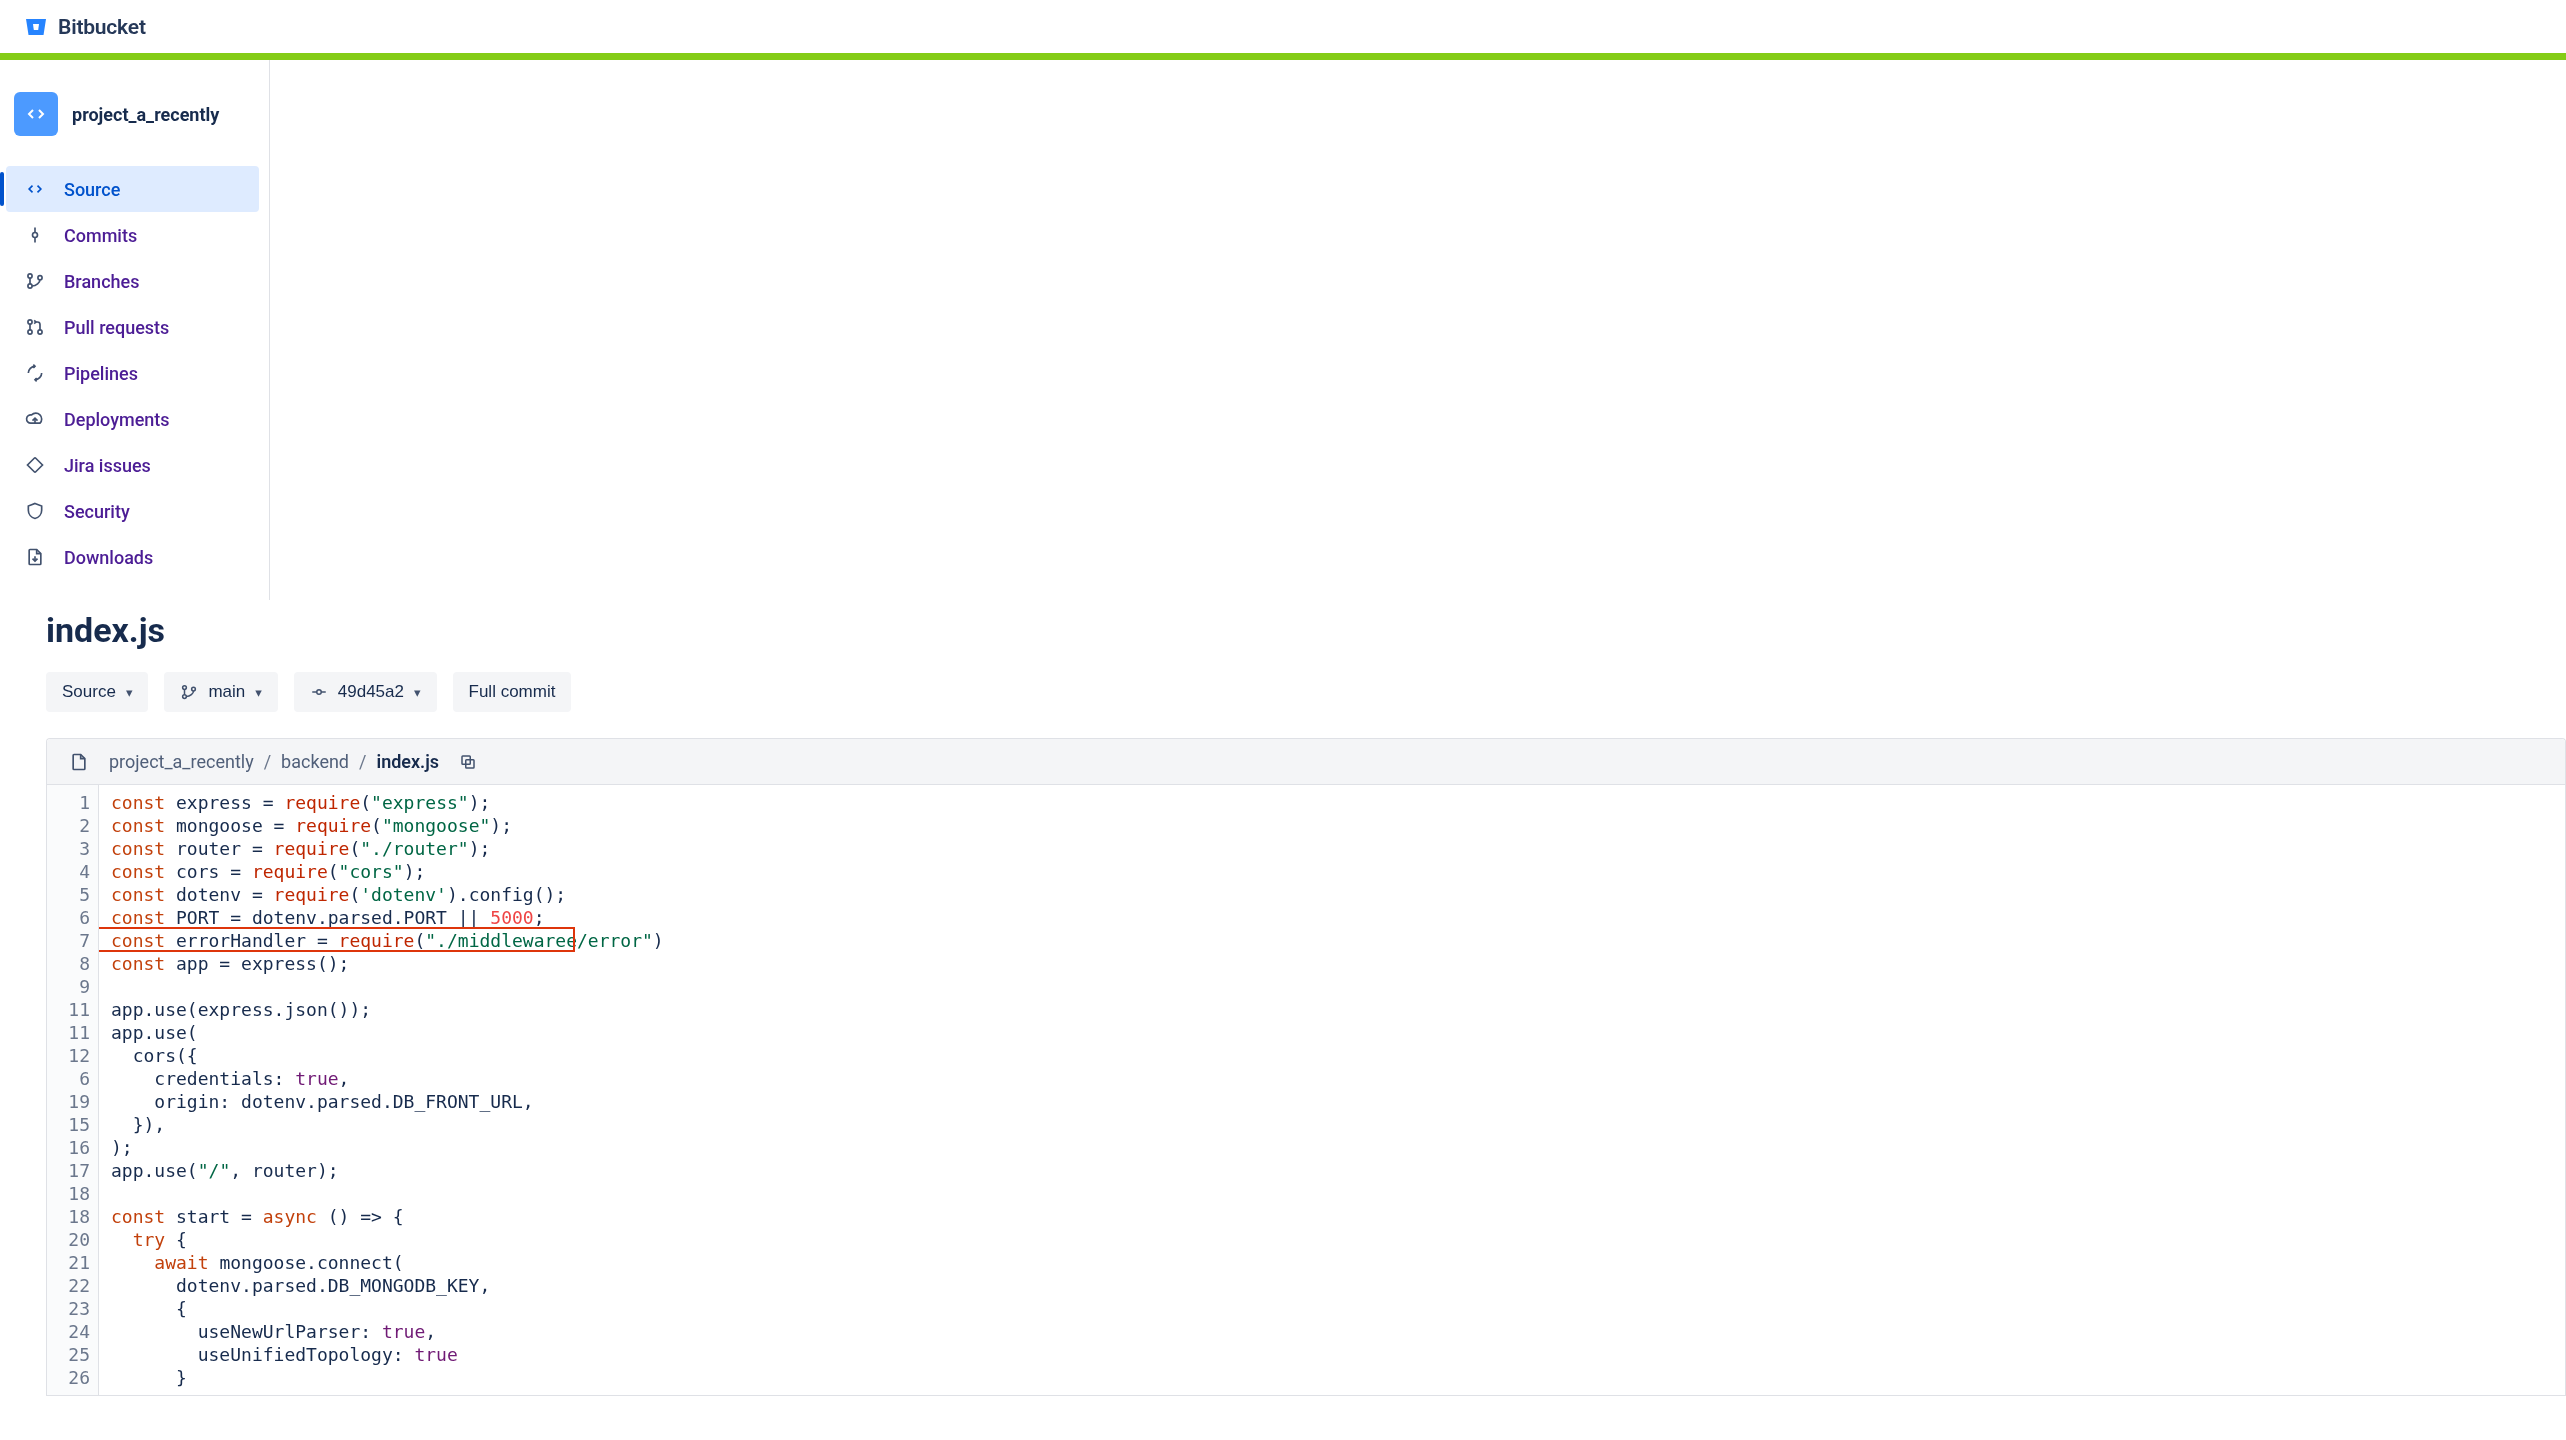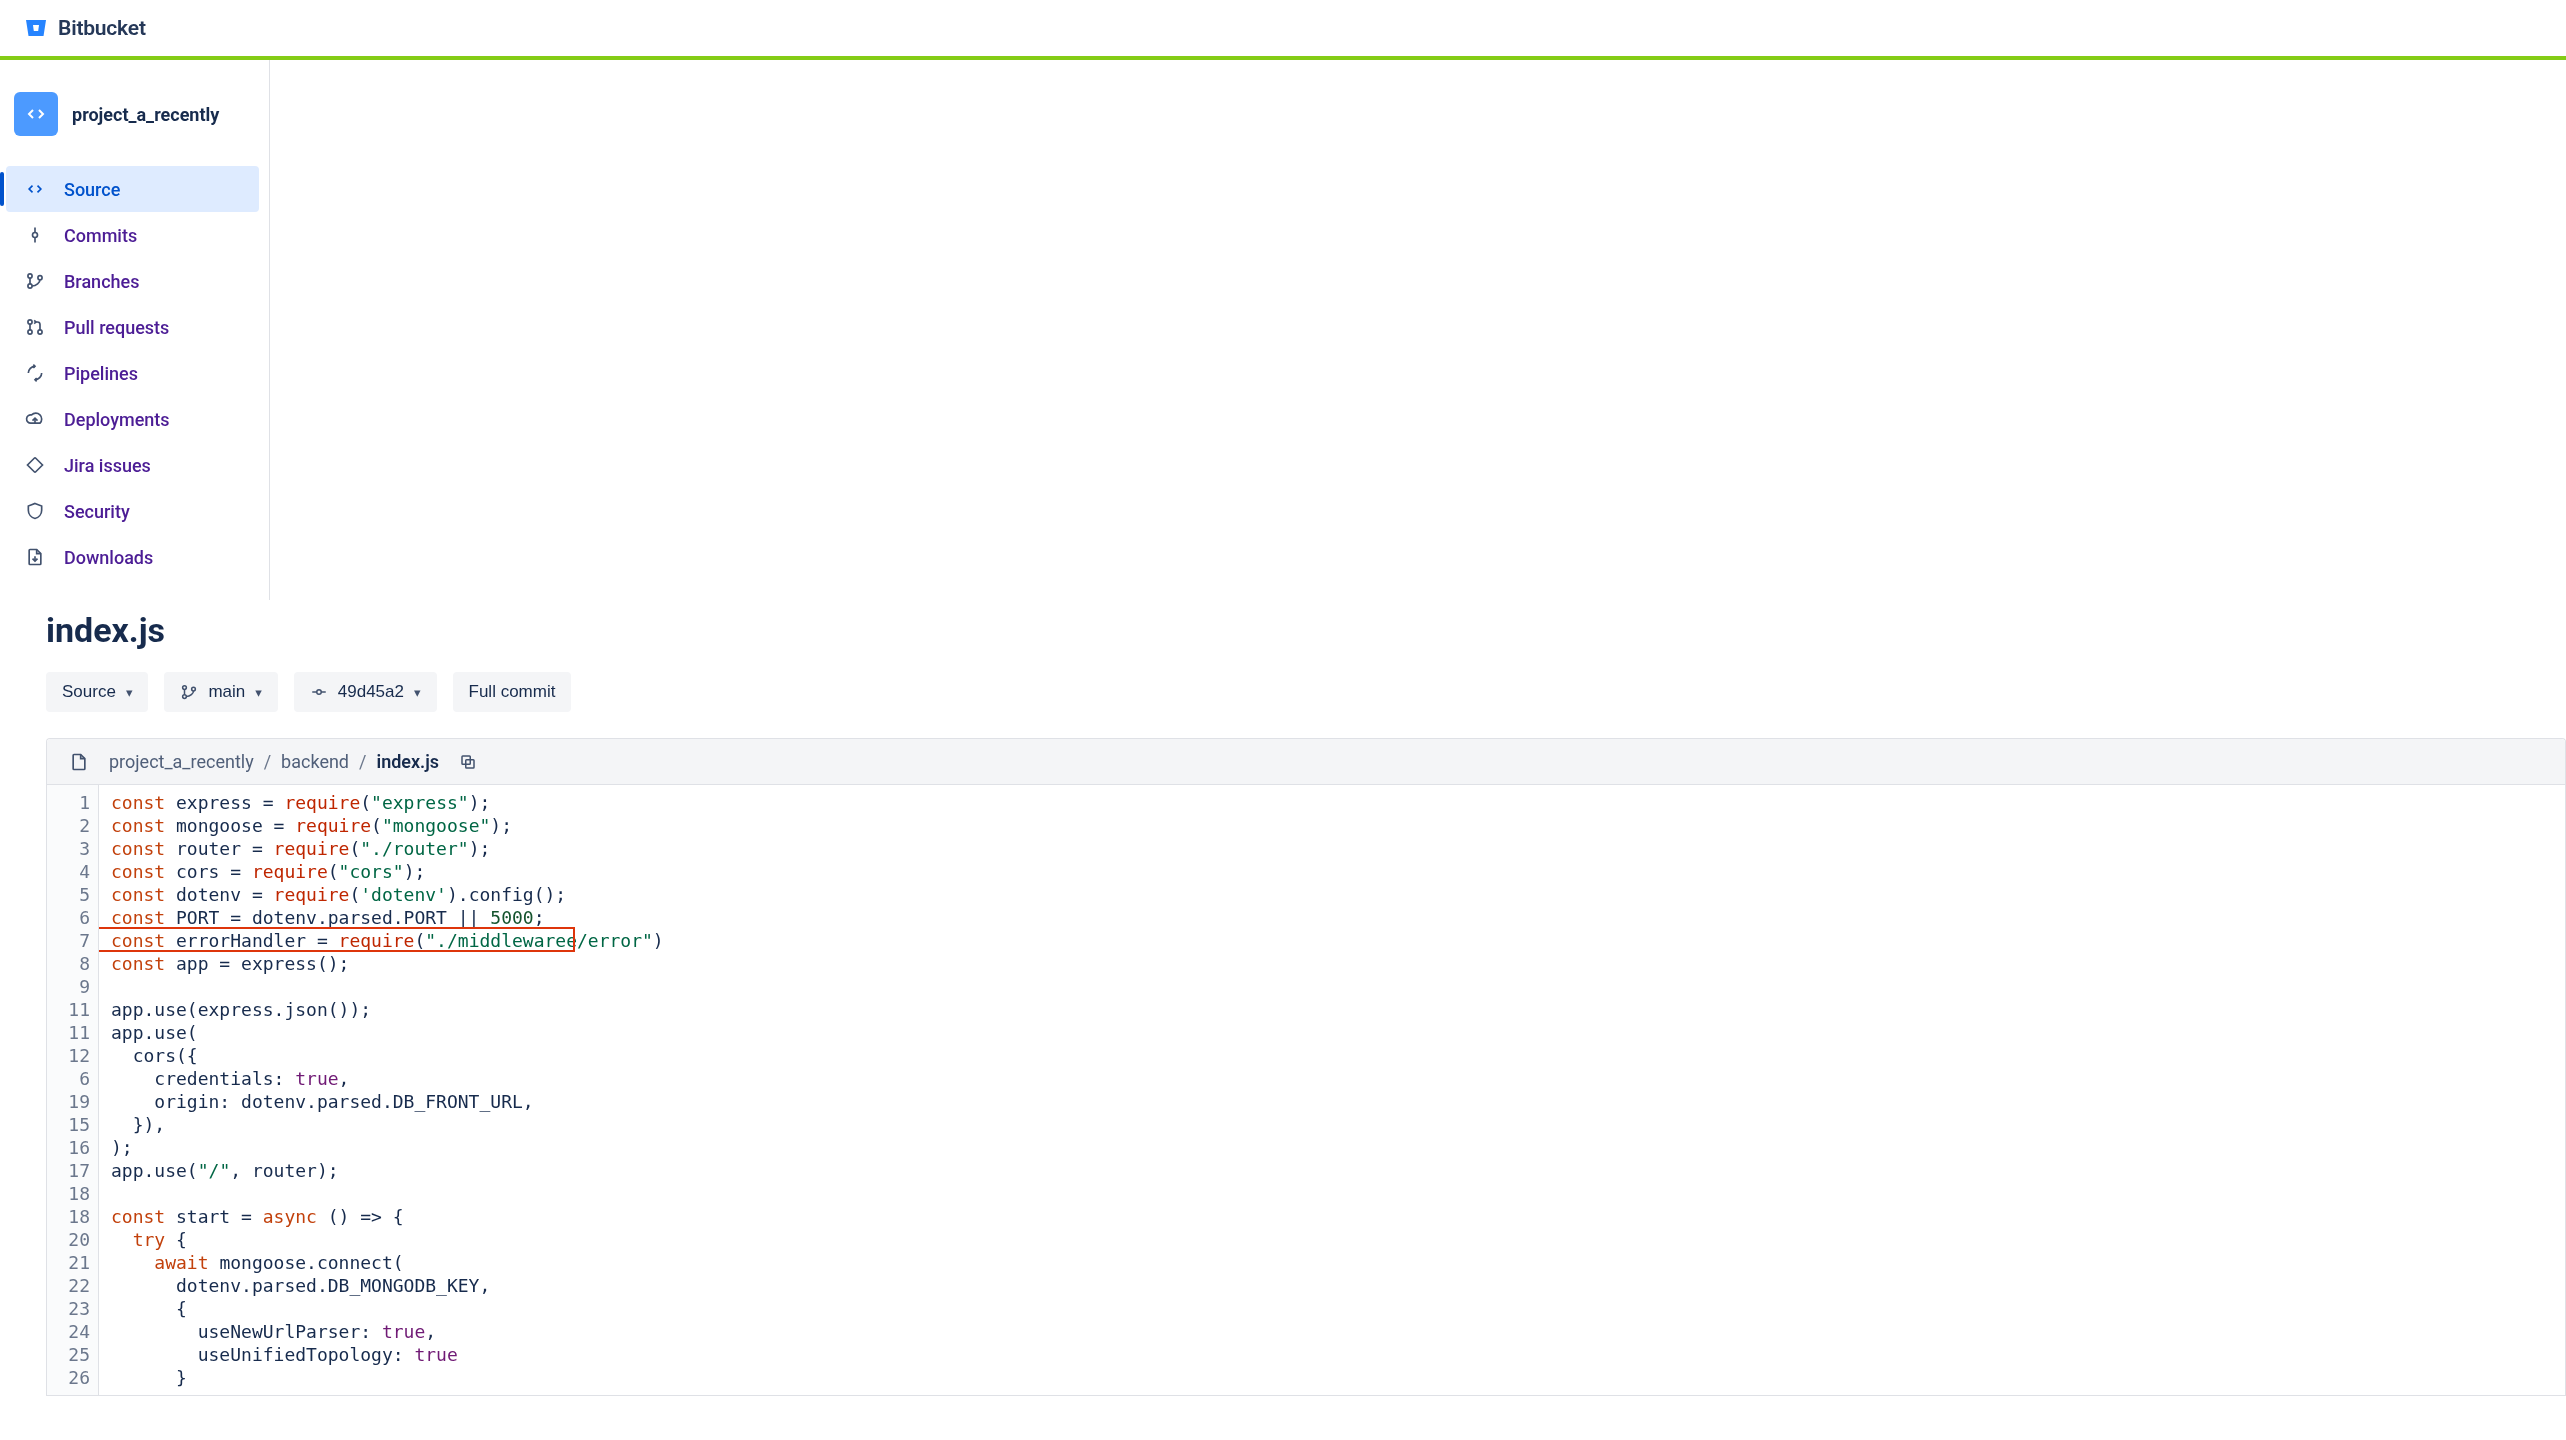--- a/index.html
+++ b/index.html
@@ -8,21 +8,21 @@
       background: #fff;
       color: #172b4d;
       overflow-x: hidden;
     }
     
     .header {
       display: flex;
       align-items: center;
       gap: 10px;
       padding: 10px 24px;
-      border-bottom: 4px solid #84cc16;
+      border-bottom: 7px solid #84cc16;
       height: 60px;
       position: relative;
     }
     .header .brand-logo {
       width: 24px; height: 24px;
       display: inline-flex; align-items: center; justify-content: center;
     }
     .header .brand-name {
       font-size: 21px;
       font-weight: 600;
@@ -176,21 +176,21 @@
       padding: 6px 0 6px 12px;
       white-space: pre;
       position: relative;
       overflow-x: auto;
     }
     .code .line { height: 23px; display: block; }
     
     .kw { color: #c2410c; }     
     .fn { color: #bf2600; }     
     .str { color: #006644; }    
-    .num { color: #14532d; margin-top: 20px; }    
+    .num { color: #ef4444; margin-top: 20px; }    
     .bool { color: #701a75; }   
     .id  { color: #172b4d; }
     
     .hl-box {
       position: absolute;
       border: 2px solid #de350b;
       pointer-events: none;
     }
   </style>
 </head>

